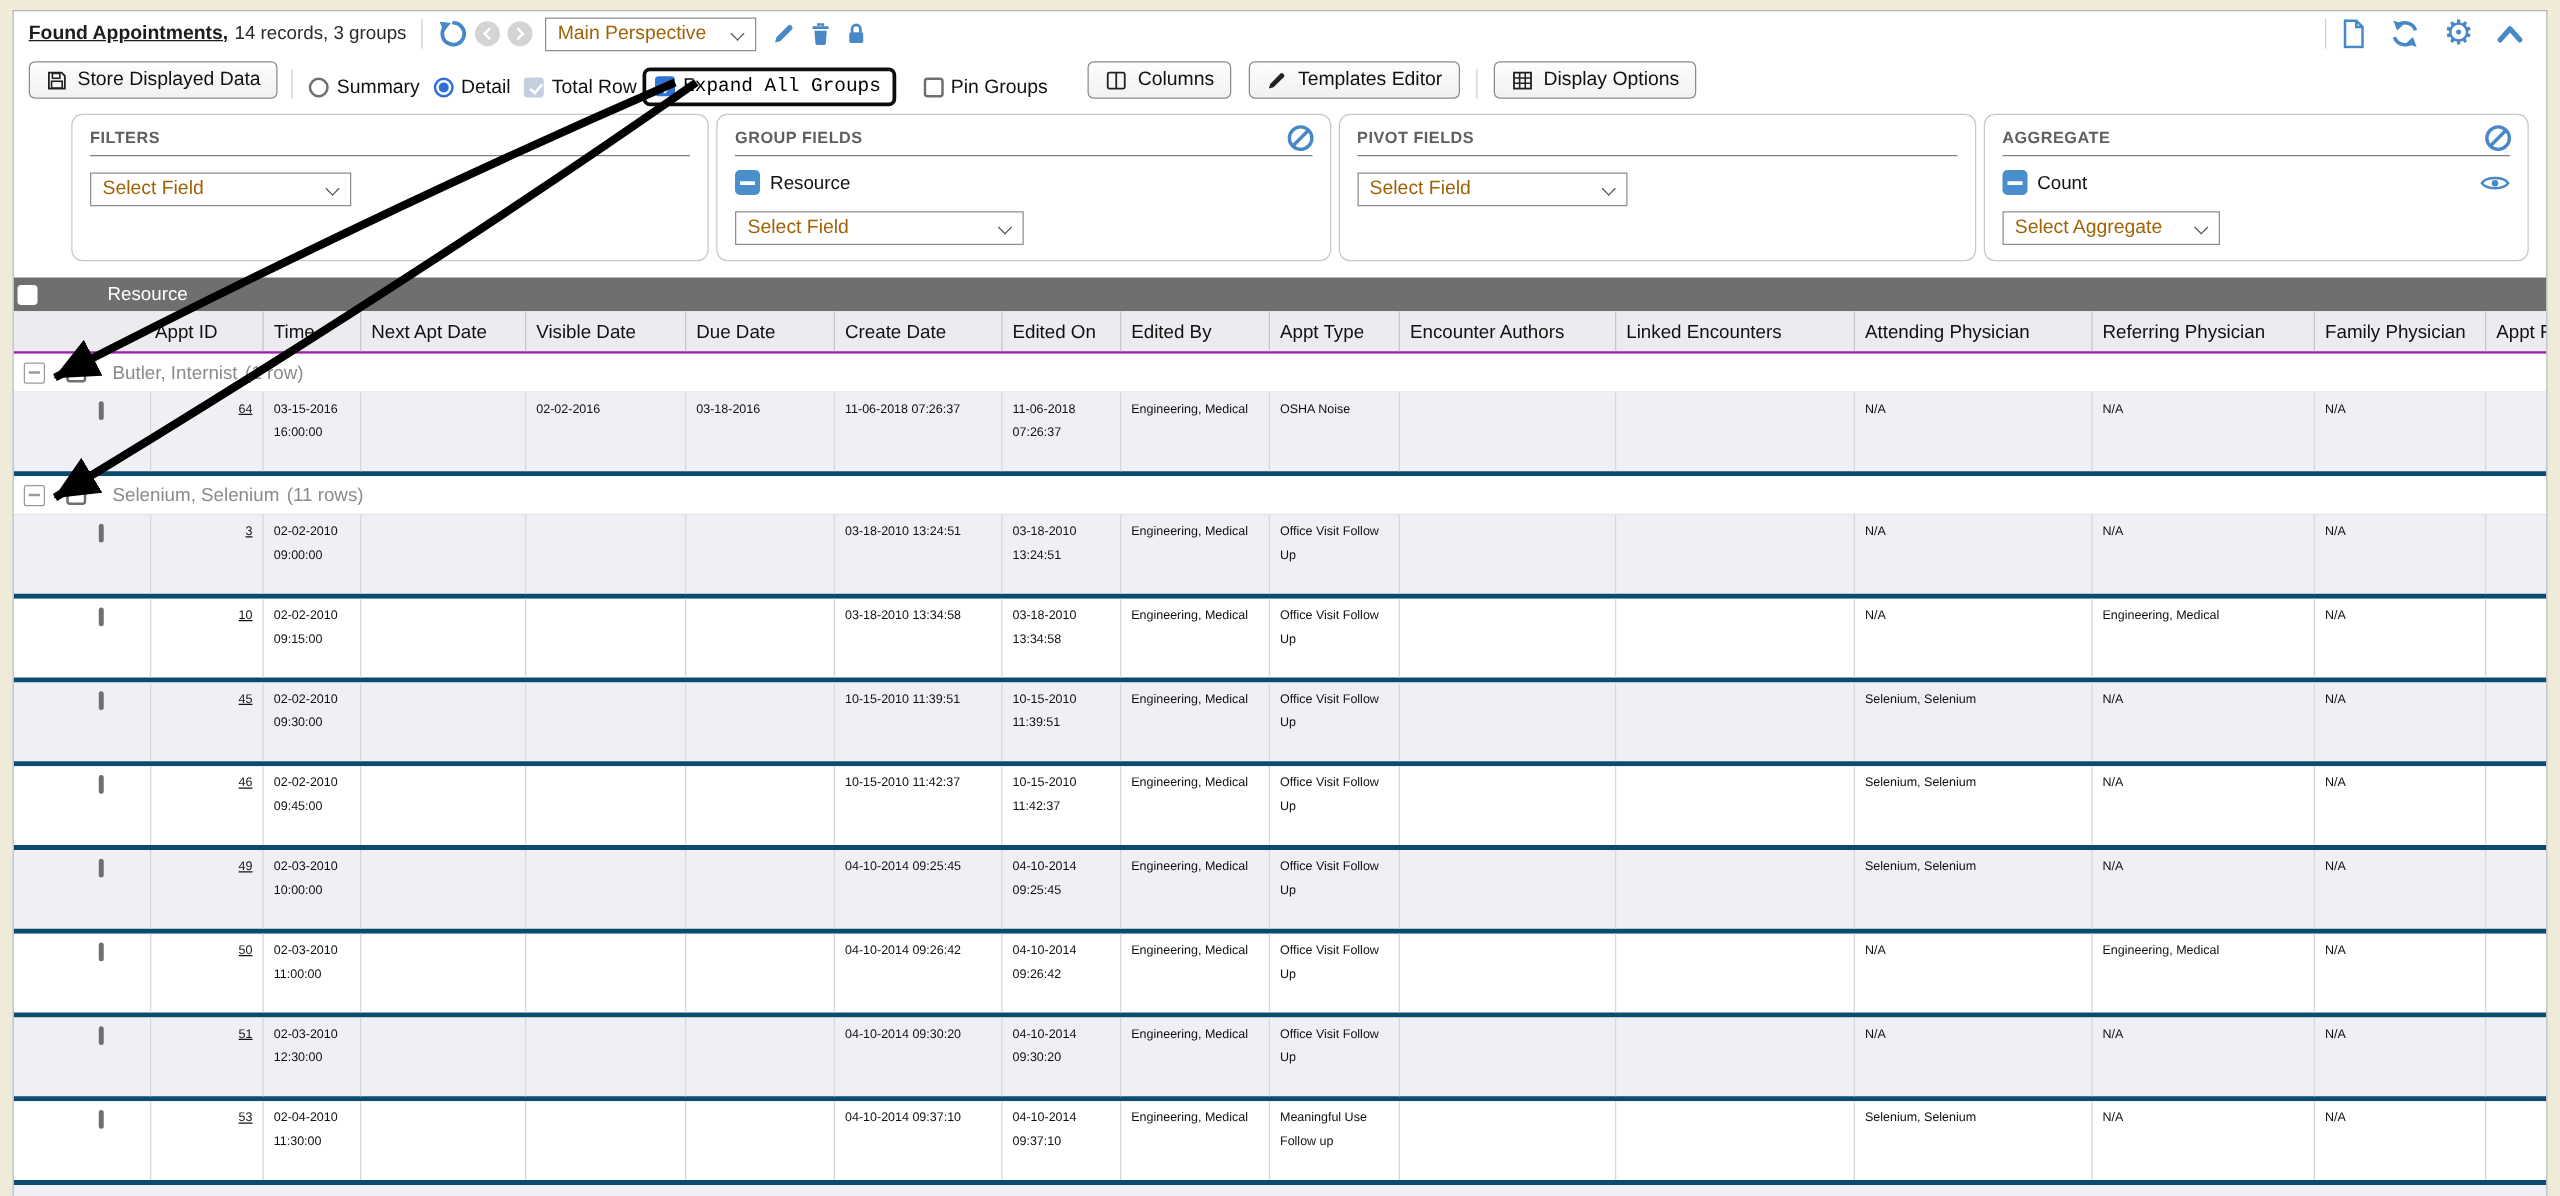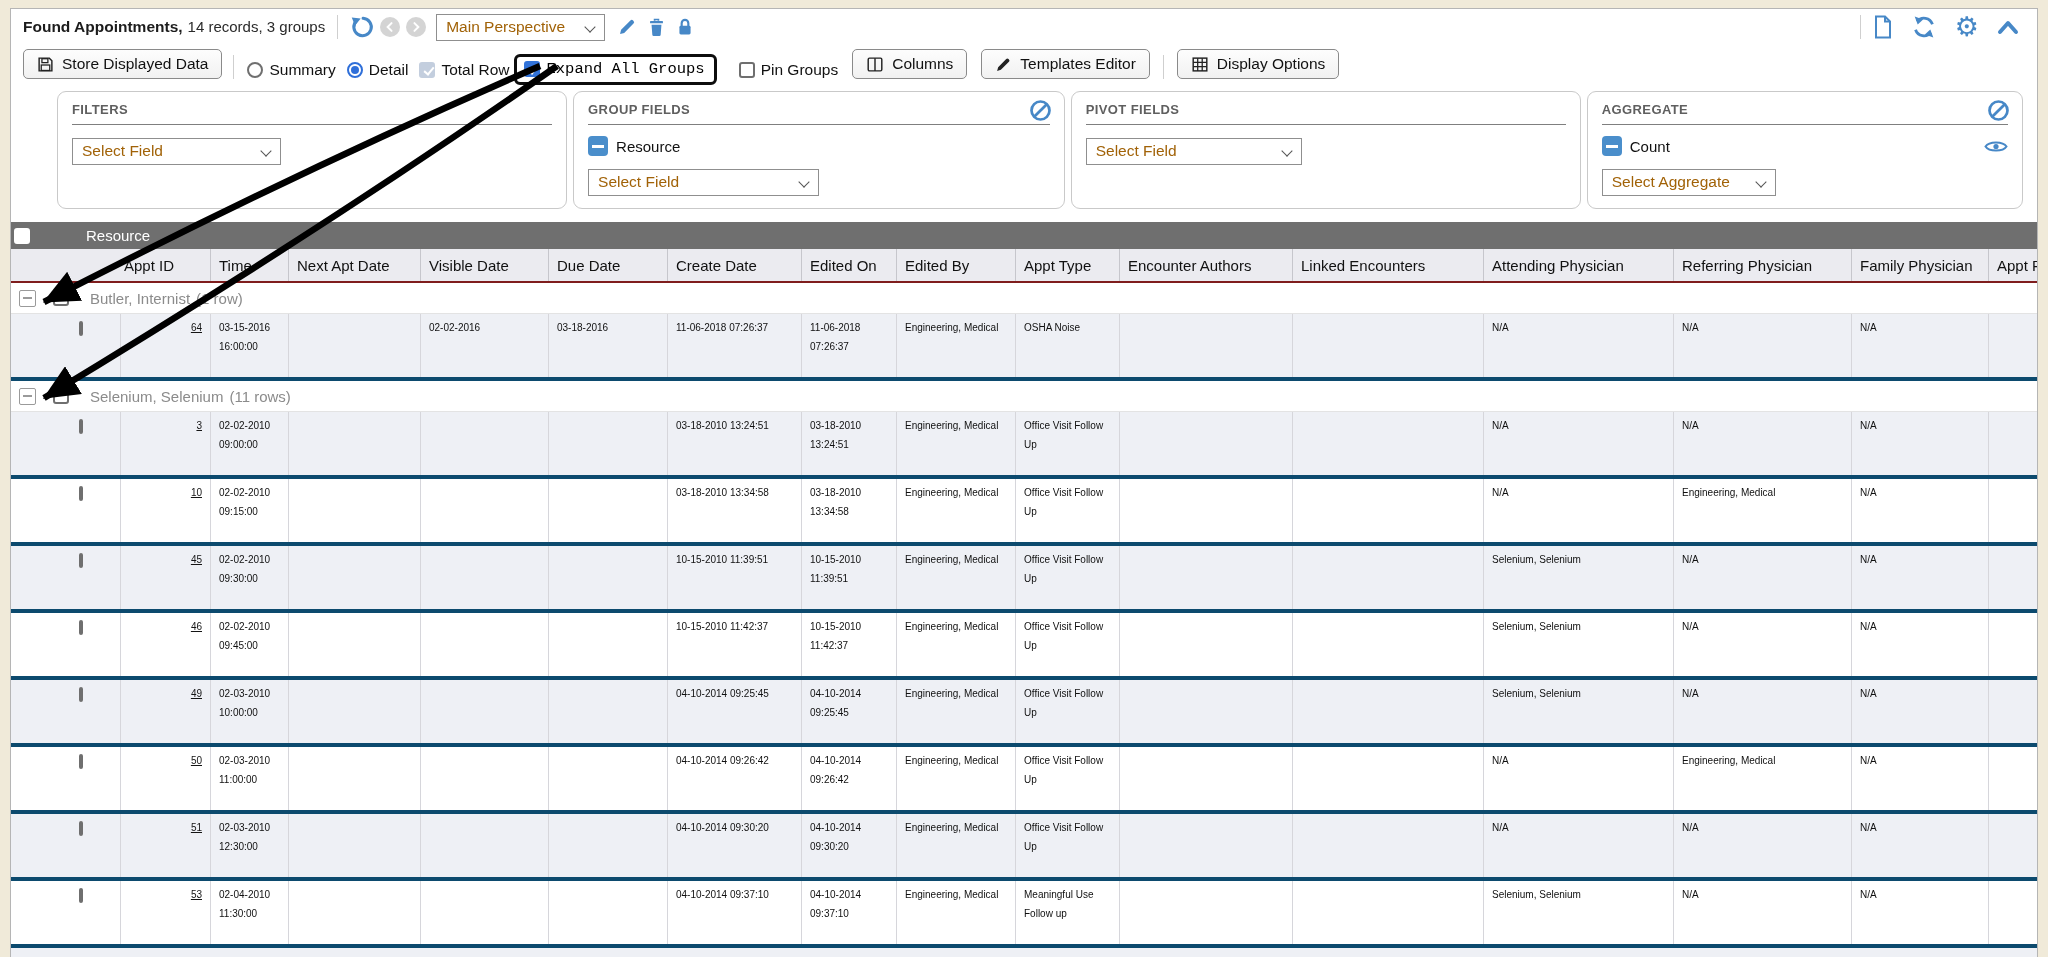--- a/index.html
+++ b/index.html
@@ -2,21 +2,21 @@
 <html><head>
 <meta charset="utf-8">
 <style>
   html,body{margin:0;padding:0;width:2048px;height:957px;overflow:hidden;
     background:#f0ead9;font-family:"Liberation Sans",sans-serif;}
   .frame{position:absolute;left:10px;top:8px;width:2026px;height:960px;
     background:#fff;border:1px solid #b5b5b5;border-bottom:none;overflow:hidden;}
   
   .row1{display:flex;align-items:center;height:32px;padding:2px 10px 0 8px;}
   .title-wrap{display:flex;align-items:baseline;gap:5px;padding-left:4px;}
-  .title{font-size:15.5px;font-weight:bold;color:#1c1c1c;}
+  .title{font-size:15.5px;font-weight:bold;color:#1c1c1c;text-decoration:underline;}
   .subtitle{font-size:15px;color:#2a2a2a;}
   .vdiv{width:1px;height:24px;background:#cfcfcf;margin:0 12px;flex:none;}
   .iconbtn{display:inline-flex;align-items:center;justify-content:center;flex:none;cursor:pointer;}
   .circlebtn{width:20px;height:20px;border-radius:50%;background:#d4d4d4;display:inline-flex;
     align-items:center;justify-content:center;margin-left:6px;flex:none;}
   .select{position:relative;display:inline-block;border:1px solid #8f8f8f;background:#fff;
     font-size:15.5px;color:#a16207;padding:3px 30px 4px 9px;white-space:nowrap;cursor:pointer;}
   .select::after{content:"";position:absolute;right:10px;top:8px;width:7px;height:7px;
     border-right:1.8px solid #555;border-bottom:1.8px solid #555;transform:rotate(45deg);}
   .grow{flex:1;}
@@ -55,21 +55,21 @@
   .chip::after{content:"";position:absolute;left:4px;top:8.5px;width:12px;height:3px;background:#fff;}
   .panel .select{margin-top:13px;}
   .eye{margin-left:auto;cursor:pointer;}
   
   .table{margin-top:13px;--cols:110px 90px 78px 132px 128px 119px 134px 95px 119px 104px 173px 191px 190px 178px 137px 52px;}
   .groupbar{height:27px;background:#6f6f6f;color:#fff;display:flex;align-items:center;
     padding-left:3px;font-size:15px;}
   .groupbar .cb{width:16px;height:16px;}
   .groupbar-label{margin-left:56px;}
   .thead{display:grid;grid-template-columns:var(--cols);background:#ebebf0;
-    border-bottom:2px solid #7f1d1d;font-size:15px;color:#111;}
+    border-bottom:2px solid #a21caf;font-size:15px;color:#111;}
   .hcell{padding:8px 8px 7px 8px;border-right:1px solid #c6c6cc;white-space:nowrap;overflow:hidden;}
   .hcell.span2{grid-column:1/3;text-align:right;padding-right:36px;}
   .hcell:last-child{border-right:none;}
   .group-row{height:30px;display:flex;align-items:center;padding-left:8px;background:#fff;
     border-bottom:1px solid #e3e3e3;font-size:15px;color:#8b8b8b;}
   .expand-toggle{width:15px;height:15px;border:1px solid #9a9a9a;border-radius:2px;background:#fff;
     position:relative;flex:none;cursor:pointer;}
   .expand-toggle::after{content:"";position:absolute;left:3px;right:3px;top:6px;height:2px;background:#9a9a9a;}
   .group-row .cb{margin-left:17px;width:16px;height:16px;}
   .group-row .g-label{margin-left:21px;}
@@ -185,21 +185,21 @@
       <span>Total Row</span>
     </span>
     <span class="hl-box" style="margin-left:4px;">
       <span class="cb checked"></span>
       <span style="font-size:15.5px;">Expand All Groups</span>
     </span>
     <span class="ctl" style="margin-left:10px;">
       <span class="cb"></span>
       <span>Pin Groups</span>
     </span>
-    <button class="btn" style="margin-left:14px;">
+    <button class="btn" style="margin-left:32px;">
       <svg class="ic" width="18" height="17" viewBox="0 0 20 20">
         <rect x="2" y="2.5" width="16" height="15" rx="1.5" fill="none" stroke="#222" stroke-width="1.7"></rect>
         <line x1="10" y1="2.5" x2="10" y2="17.5" stroke="#222" stroke-width="1.7"></line>
       </svg>
       <span>Columns</span>
     </button>
     <button class="btn" style="margin-left:14px;">
       <svg class="ic" width="17" height="17" viewBox="0 0 20 20">
         <path d="M2.5 17.5l1.2-4.4 9.5-9.5a1.9 1.9 0 0 1 2.7 0l.5.5a1.9 1.9 0 0 1 0 2.7l-9.5 9.5z" fill="#222"></path>
       </svg>

